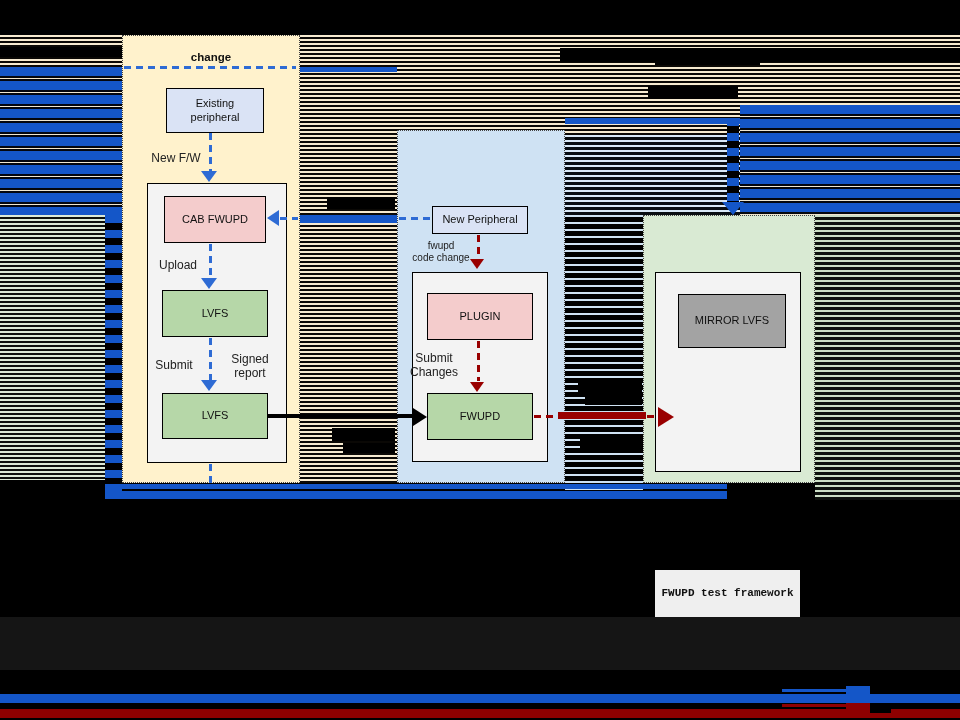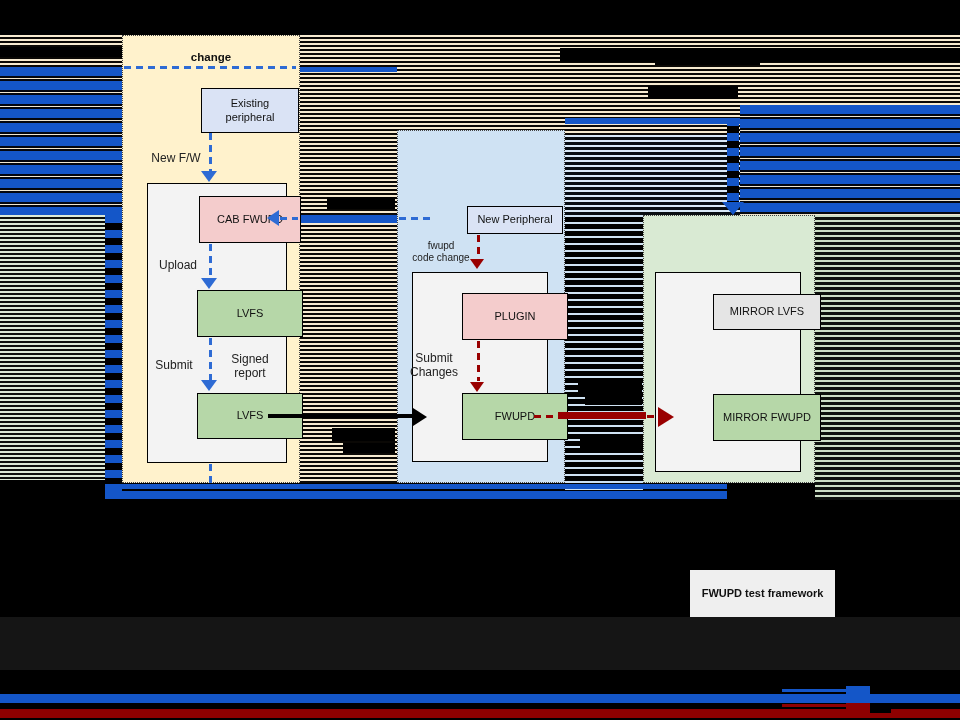--- a/index.html
+++ b/index.html
@@ -13,21 +13,21 @@
   .lblue-stripes{background:repeating-linear-gradient(180deg,#d9e8f7 0 2px,#090d12 2px 5px);}
   .lblue-stripes-dark{background:repeating-linear-gradient(180deg,#cfe2f3 0 2px,#000 2px 7px);}
   .blue-bars{background:repeating-linear-gradient(180deg,#1456c8 0 9px,#05070d 9px 11px,#f0e6cf 11px 12px,#05070d 12px 14px);}
   .blue-vdash-col{background:repeating-linear-gradient(180deg,#1456c8 0 8px,#000 8px 15px);}
   .overlay{position:absolute;z-index:2;}
   
   .lane{position:absolute;border:1px dotted #444;z-index:3;box-sizing:border-box;}
   .inner{position:absolute;background:#f3f3f3;border:1px solid #000;z-index:4;box-sizing:border-box;}
   .node{position:absolute;border:1px solid #000;display:flex;align-items:center;justify-content:center;
         text-align:center;font-size:11px;color:#111;z-index:5;box-sizing:border-box;
-        white-space:pre-line;line-height:1.25;margin-left:35px;}
+        white-space:pre-line;line-height:1.25;}
   .title{position:absolute;z-index:7;font-weight:bold;font-size:11.5px;color:#111;text-align:center;
          white-space:pre-line;line-height:1.3;}
   .lbl{position:absolute;z-index:7;font-size:12px;color:#222;white-space:pre-line;text-align:center;line-height:1.2;}
   .lbl-sm{font-size:10px;}
   .arrow{position:absolute;z-index:6;}
   .vdash-blue{width:3px;background:repeating-linear-gradient(180deg,#2e6bd4 0 7px,transparent 7px 12px);}
   .hdash-blue{height:3px;background:repeating-linear-gradient(90deg,#2e6bd4 0 7px,transparent 7px 12px);}
   .vdash-red{width:3px;background:repeating-linear-gradient(180deg,#990000 0 7px,transparent 7px 12px);}
   .hdash-red{height:3px;background:repeating-linear-gradient(90deg,#990000 0 7px,transparent 7px 12px);}
   .tri{width:0;height:0;}
@@ -121,27 +121,26 @@
   <div class="solid" style="left:268px;top:414px;width:146px;height:4px;background:#000;"></div>
   <div class="arrow tri tri-right-black" style="left:413px;top:408px;"></div>
 
   <div class="arrow hdash-red" style="left:534px;top:415px;width:24px;"></div>
   <div class="solid" style="left:558px;top:412px;width:88px;height:7px;background:#990000;"></div>
   <div class="arrow hdash-red" style="left:647px;top:415px;width:10px;"></div>
   <div class="arrow tri tri-right-red" style="left:658px;top:407px;"></div>
 
   <div class="lane" style="left:643px;top:215px;width:172px;height:268px;background:#d9ead3;"></div>
   <div class="inner" style="left:655px;top:272px;width:146px;height:200px;"></div>
-  <div class="node" style="left:678px;top:294px;width:108px;height:36px;background:#e5e5e5;">MIRROR LVFS</div>
-  <div class="node" style="left:678px;top:394px;width:108px;height:47px;background:#b6d7a8;">MIRROR FWUPD</div>
+  <div class="node" style="left:678px;top:294px;width:108px;height:54px;background:#a3a3a3;">MIRROR LVFS</div>
 
   <div class="overlay" style="left:105px;top:484px;width:622px;height:5px;background:#1456c8;"></div>
   <div class="overlay" style="left:105px;top:491px;width:622px;height:8px;background:#1456c8;"></div>
 
-  <div class="node" style="left:655px;top:570px;width:145px;height:47px;background:#efefef;border:none;font-weight:bold;z-index:5;">FWUPD test framework</div>
+  <div class="node" style="left:655px;top:570px;width:145px;height:47px;background:#efefef;border:none;font-weight:bold;z-index:5;font-family:Liberation Mono, monospace;">FWUPD test framework</div>
 
   <div class="overlay" style="left:0;top:617px;width:960px;height:53px;background:#151515;"></div>
   <div class="overlay" style="left:782px;top:689px;width:65px;height:3px;background:#1456c8;"></div>
   <div class="overlay" style="left:846px;top:686px;width:24px;height:17px;background:#1456c8;"></div>
   <div class="overlay" style="left:0;top:694px;width:960px;height:9px;background:#1456c8;"></div>
   <div class="overlay" style="left:782px;top:704px;width:64px;height:3px;background:#8e0000;"></div>
   <div class="overlay" style="left:846px;top:703px;width:24px;height:10px;background:#8e0000;"></div>
   <div class="overlay" style="left:0;top:709px;width:960px;height:9px;background:#8e0000;"></div>
   <div class="overlay" style="left:870px;top:709px;width:21px;height:4px;background:#000;"></div>
 

